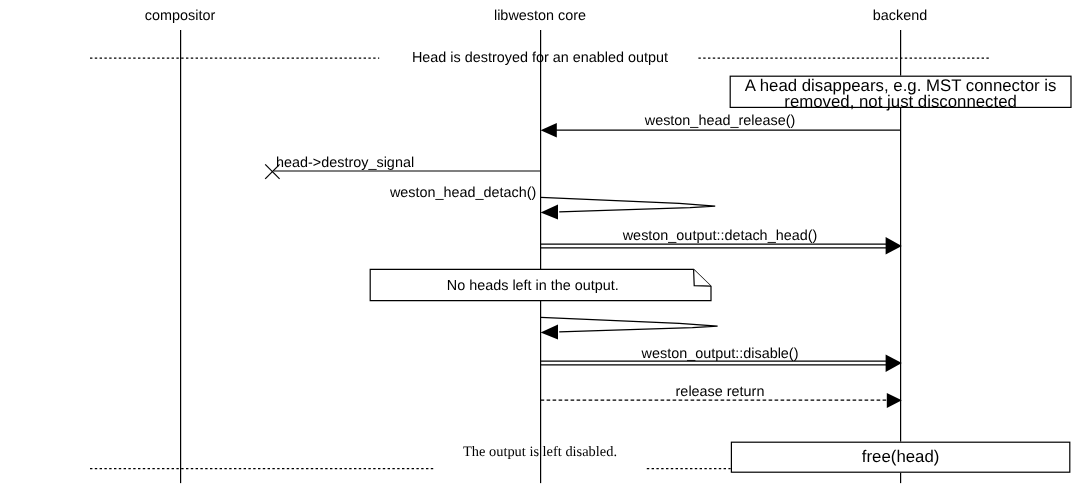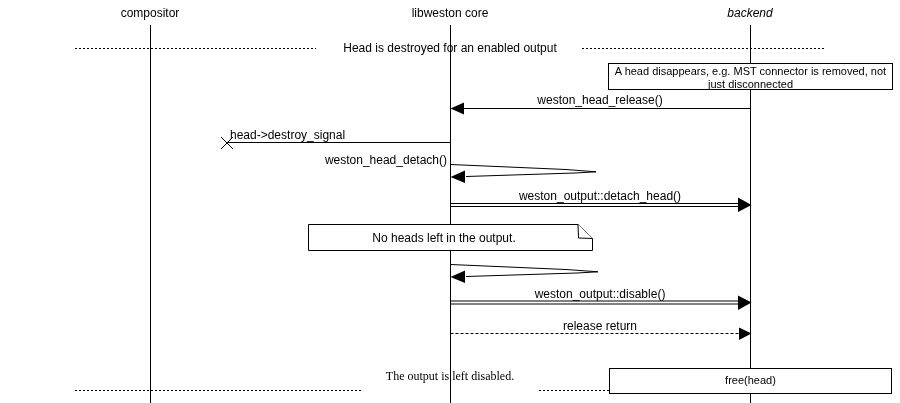--- a/index.html
+++ b/index.html
@@ -3,21 +3,21 @@
 <meta charset="utf-8">
 <style>
   html,body{margin:0;padding:0;background:#fff;}
   .canvas{position:relative;width:900px;height:403px;background:#ffffff;overflow:hidden;
           font-family:"Liberation Sans",sans-serif;color:#000;}
   .canvas svg{position:absolute;left:0;top:0;}
   .label{position:absolute;font-size:12px;line-height:14px;white-space:nowrap;color:#000;}
   .center{transform:translateX(-50%);}
   .rightalign{text-align:right;}
   .box{position:absolute;background:#fff;border:1px solid #000;box-sizing:border-box;
-       font-size:11px;text-align:center;}
+       font-size:14px;text-align:center;}
   .note1{left:608px;top:63px;width:285px;height:27px;line-height:12.5px;padding-top:1px;}
   .freebox{left:609px;top:368px;width:283px;height:26px;line-height:23px;}
   .ln{stroke:#000;stroke-width:1;}
   .dot{stroke-dasharray:2,2;}
   .dash{stroke-dasharray:3,2;}
   .fillb{fill:#000;stroke:none;}
   .nofill{fill:none;}
 </style>
 </head>
 <body>
@@ -87,21 +87,21 @@
     </g>
 
     <g>
       <line class="ln dot" x1="75" y1="390.5" x2="363" y2="390.5"></line>
       <line class="ln dot" x1="539" y1="390.5" x2="825" y2="390.5"></line>
     </g>
   </svg>
 
   <div class="label center" style="left:150px;top:6px;">compositor</div>
   <div class="label center" style="left:450px;top:6px;">libweston core</div>
-  <div class="label center" style="left:750px;top:6px;font-style:italic;">backend</div>
+  <div class="label center" style="left:750px;top:6px;">backend</div>
 
   <div class="label center" style="left:450px;top:41px;">Head is destroyed for an enabled output</div>
   <div class="label center" style="left:450px;top:369px;font-family:Liberation Serif, serif;">The output is left disabled.</div>
 
   <div class="box note1" style="white-space:normal;">A head disappears, e.g. MST connector is removed, not just disconnected</div>
 
   <div class="label center" style="left:600px;top:93px;">weston_head_release()</div>
   <div class="label" style="left:230px;top:128px;">head-&gt;destroy_signal</div>
   <div class="label rightalign" style="left:247px;top:153px;width:200px;">weston_head_detach()</div>
   <div class="label center" style="left:600px;top:189px;">weston_output::detach_head()</div>

